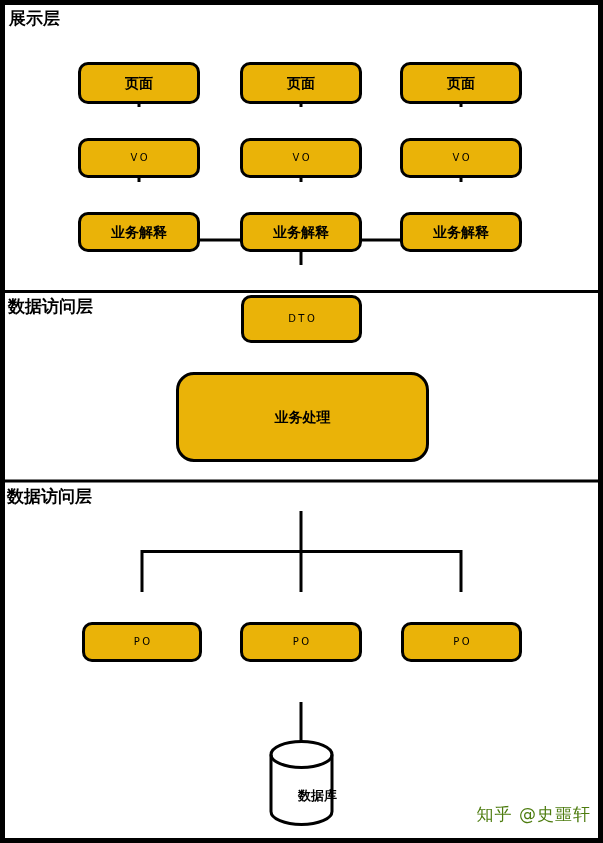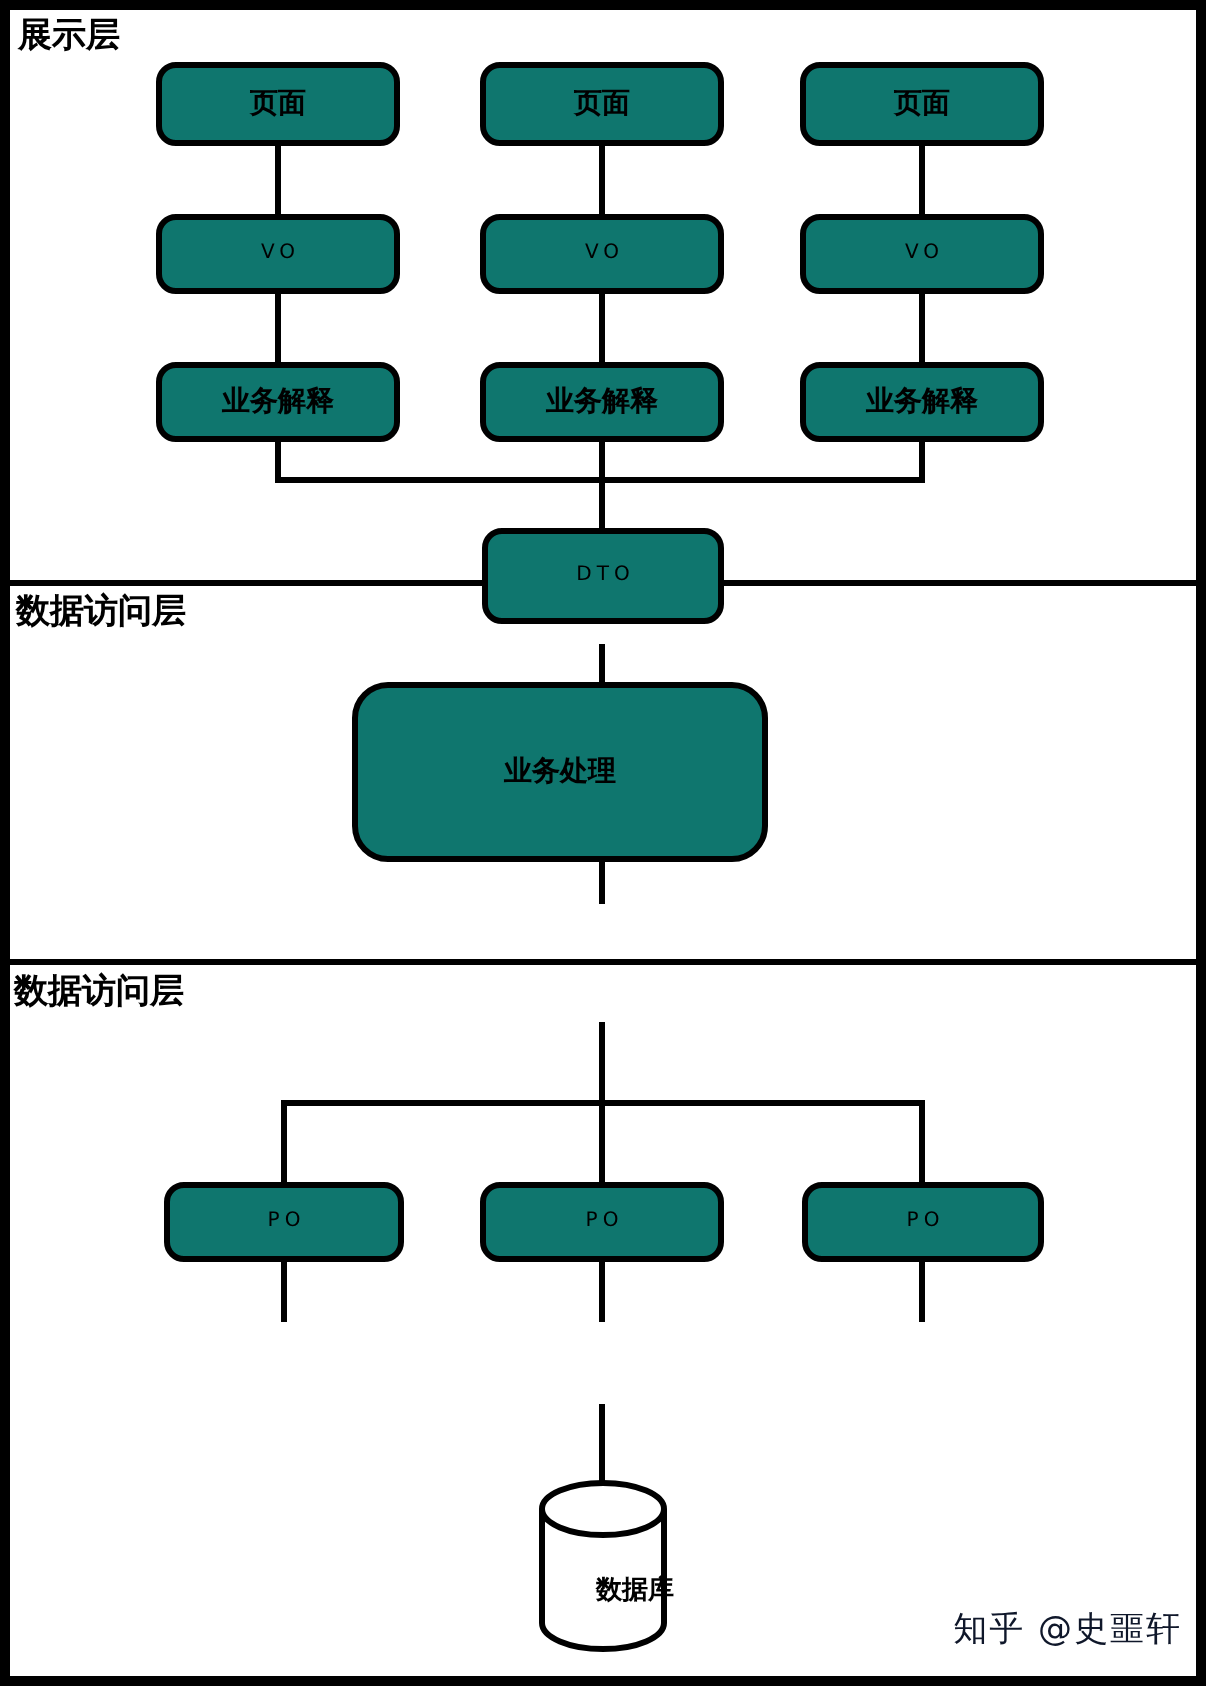--- a/index.html
+++ b/index.html
@@ -26,27 +26,28 @@
   svg.wires * {
     stroke: #000000;
     fill: none;
   }
   .node {
     position: absolute;
     box-sizing: border-box;
     display: flex;
     align-items: center;
     justify-content: center;
-    background: #0f766e;
+    background: #eab308;
     border: 3px solid #000000;
     border-radius: 10px;
     font-size: 14px;
     font-weight: bold;
     text-align: left;
     line-height: 1;
+    margin-top: 31px;
   }
   .node.acr {
     font-weight: normal;
     font-size: 10px;
     letter-spacing: 2.5px;
     text-indent: 2.5px; 
   }
   .node.big {
     border-radius: 18px;
   }
@@ -60,21 +61,21 @@
   .db-label {
     position: absolute;
     font-size: 13px;
     font-weight: bold;
     text-align: right;
     line-height: 1;
   }
   .watermark {
     position: absolute;
     font-size: 17px;
-    color: #0f172a;
+    color: #4d7c0f;
     letter-spacing: 1px;
     white-space: nowrap;
   }
 </style>
 </head>
 <body>
 
 <div class="stage">
 
   <svg class="wires" viewBox="0 0 603 843">
@@ -123,21 +124,21 @@
   <div class="node acr" style="left:78px;  top:107px; width:122px; height:40px">VO</div>
   <div class="node acr" style="left:240px; top:107px; width:122px; height:40px">VO</div>
   <div class="node acr" style="left:400px; top:107px; width:122px; height:40px">VO</div>
 
   <div class="node" style="left:78px;  top:181px; width:122px; height:40px">业务解释</div>
   <div class="node" style="left:240px; top:181px; width:122px; height:40px">业务解释</div>
   <div class="node" style="left:400px; top:181px; width:122px; height:40px">业务解释</div>
 
   <div class="node acr" style="left:241px; top:264px; width:121px; height:48px">DTO</div>
 
-  <div class="node big" style="left:176px; top:341px; width:208px; height:90px">业务处理</div>
+  <div class="node big" style="left:176px; top:341px; width:253px; height:90px">业务处理</div>
 
 
   <div class="node acr" style="left:82px;  top:591px; width:120px; height:40px">PO</div>
   <div class="node acr" style="left:240px; top:591px; width:122px; height:40px">PO</div>
   <div class="node acr" style="left:401px; top:591px; width:121px; height:40px">PO</div>
 
 
   <div class="db-label" style="left:266px; top:789px; width:71px">数据库</div>
 
   <div class="watermark" style="right:12px; top:803px">知乎 @史噩轩</div>

